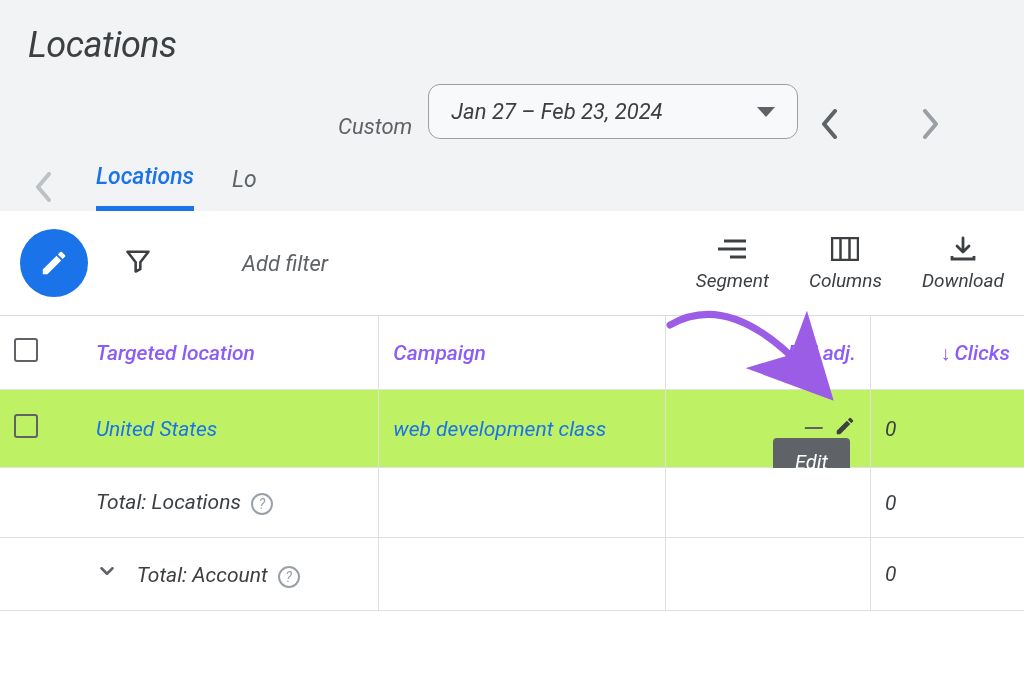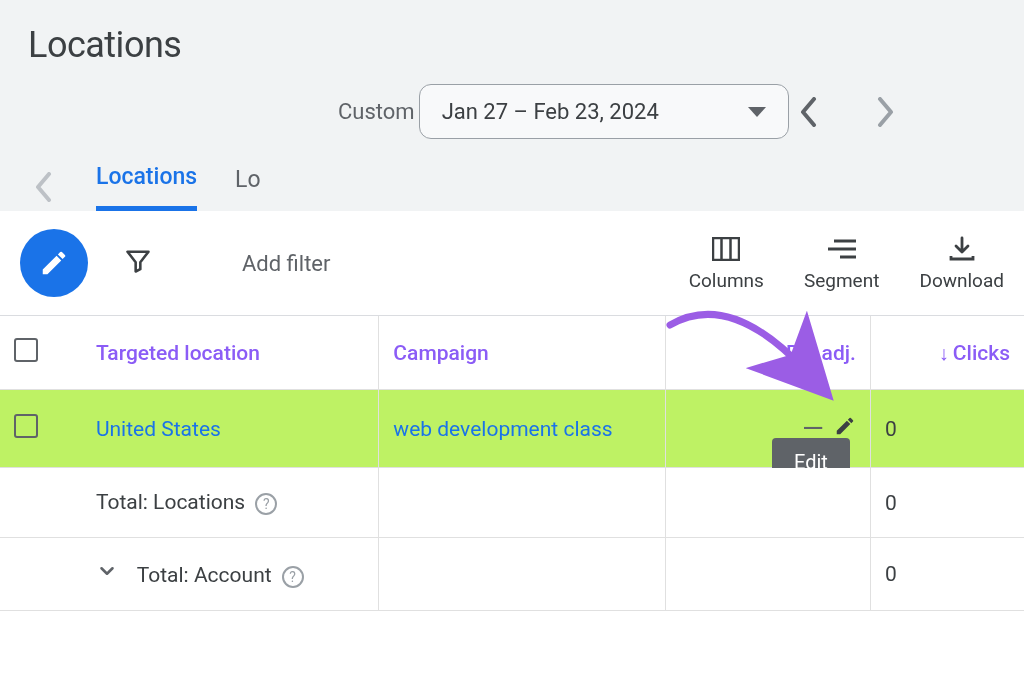--- a/index.html
+++ b/index.html
@@ -1,23 +1,23 @@
 <!DOCTYPE html>
 <html><head>
 <meta charset="utf-8">
 <style>
   * { box-sizing: border-box; margin: 0; padding: 0; }
   html, body { width: 1024px; height: 681px; font-family: "Google Sans", Roboto, Arial, sans-serif; background: #fff; color: #3c4043; }
-  .page { width: 1024px; height: 681px; overflow: hidden; position: relative; }
+  .page { width: 1024px; height: 681px; overflow: hidden; position: relative; font-style: italic; }
 
   
   .header-bg { background: #f1f3f4; padding: 24px 28px 0 28px; position: relative; }
   .page-title { font-size: 36px; font-weight: 400; color: #3c4043; letter-spacing: -0.5px; }
 
-  .date-row { display: flex; align-items: center; gap: 4px; margin-top: 18px; margin-left: 310px; }
+  .date-row { display: flex; align-items: flex-end; gap: 16px; margin-top: 18px; margin-left: 310px; }
   .custom-label { font-size: 22px; color: #5f6368; }
   .date-picker { display: flex; align-items: center; justify-content: space-between; border: 1px solid #9aa0a6; border-radius: 12px; padding: 14px 22px; width: 370px; background: #f8f9fa; cursor: pointer; }
   .date-text { font-size: 22px; color: #3c4043; }
   .chevron-down { width: 0; height: 0; border-left: 9px solid transparent; border-right: 9px solid transparent; border-top: 10px solid #5f6368; }
   .nav-arrow { width: 30px; height: 30px; display: flex; align-items: center; justify-content: center; cursor: pointer; }
   .nav-arrow svg { width: 18px; height: 30px; }
 
   .tabs { display: flex; align-items: center; gap: 38px; margin-top: 24px; padding-left: 0; }
   .tab-back { color: #9aa0a6; cursor: pointer; }
   .tab { font-size: 23px; color: #5f6368; padding-bottom: 16px; cursor: pointer; }
@@ -109,37 +109,37 @@
     </div>
     <div class="filter-icon">
       <svg viewBox="0 0 24 24">
           <path d="M3 4h18l-7 9v6l-4 2v-8L3 4z" fill="none" stroke="#3c4043" stroke-width="2.2" stroke-linejoin="round"></path>
         </svg>
     </div>
     <div class="add-filter">Add filter</div>
     <div class="toolbar-spacer"></div>
     <div class="tool-btn">
       <span class="icon">
+        <svg width="28" height="22" viewBox="0 0 28 22">
+            <line x1="6" y1="3" x2="28" y2="3" stroke="#3c4043" stroke-width="3"></line>
+            <line x1="0" y1="11" x2="28" y2="11" stroke="#3c4043" stroke-width="3"></line>
+            <line x1="12" y1="19" x2="28" y2="19" stroke="#3c4043" stroke-width="3"></line>
+          </svg>
+      </span>
+      <span class="label">Segment</span>
+    </div>
+    <div class="tool-btn">
+      <span class="icon">
         <svg width="28" height="24" viewBox="0 0 28 24">
             <rect x="1" y="1" width="26" height="22" fill="none" stroke="#3c4043" stroke-width="2.5"></rect>
             <line x1="9.5" y1="1" x2="9.5" y2="23" stroke="#3c4043" stroke-width="2.5"></line>
             <line x1="18.5" y1="1" x2="18.5" y2="23" stroke="#3c4043" stroke-width="2.5"></line>
           </svg>
       </span>
       <span class="label">Columns</span>
-    </div>
-    <div class="tool-btn">
-      <span class="icon">
-        <svg width="28" height="22" viewBox="0 0 28 22">
-            <line x1="6" y1="3" x2="28" y2="3" stroke="#3c4043" stroke-width="3"></line>
-            <line x1="0" y1="11" x2="28" y2="11" stroke="#3c4043" stroke-width="3"></line>
-            <line x1="12" y1="19" x2="28" y2="19" stroke="#3c4043" stroke-width="3"></line>
-          </svg>
-      </span>
-      <span class="label">Segment</span>
     </div>
     <div class="tool-btn">
       <span class="icon">
         <svg width="28" height="26" viewBox="0 0 28 26">
             <path d="M14 2v14m0 0l-6-6m6 6l6-6" stroke="#3c4043" stroke-width="2.8" fill="none" stroke-linecap="round" stroke-linejoin="round"></path>
             <path d="M3 20v3h22v-3" fill="none" stroke="#3c4043" stroke-width="2.8"></path>
           </svg>
       </span>
       <span class="label">Download</span>
     </div>

